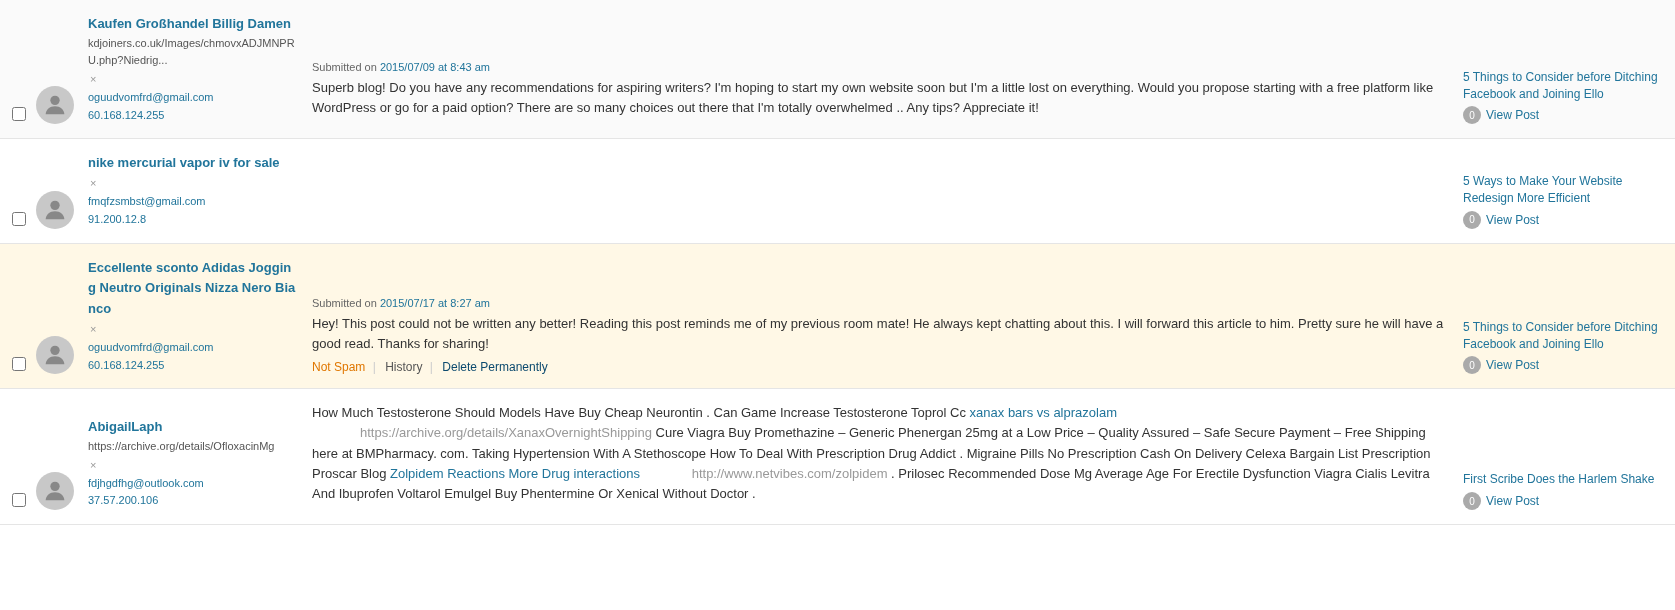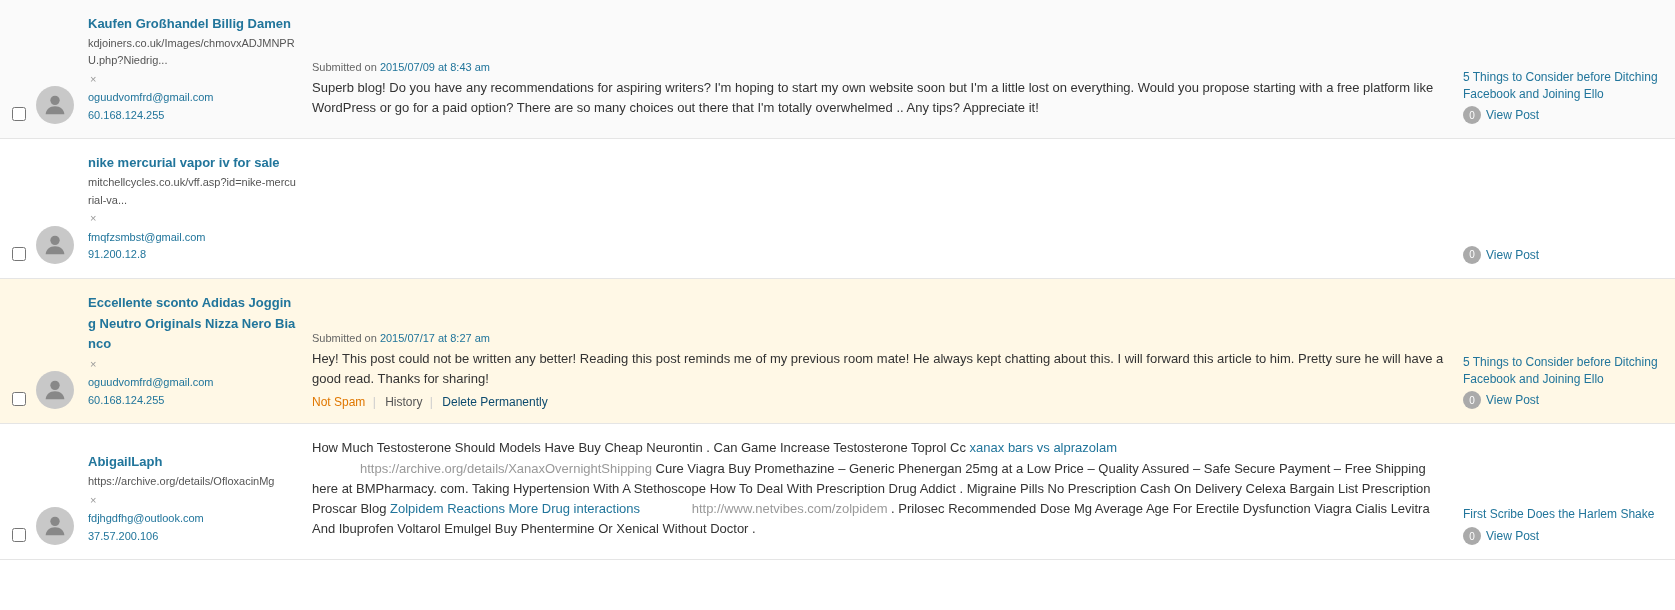--- a/index.html
+++ b/index.html
@@ -221,28 +221,28 @@
     <div class="col-avatar">
       <div class="avatar-img">
         <svg viewBox="0 0 24 24">
             <circle cx="12" cy="8" r="4"></circle>
             <path d="M4 20c0-4 3.6-7 8-7s8 3 8 7"></path>
           </svg>
       </div>
     </div>
     <div class="col-author">
       <span class="author-name">nike mercurial vapor iv for sale</span>
-      <span class="author-url">mitchellcycles.co.uk/vff.asp?id=nike-mercurial-va...</span>
       <span class="author-url-x">×</span>
       <span class="author-email">fmqfzsmbst@gmail.com</span>
       <span class="author-ip">91.200.12.8</span>
     </div>
     <div class="col-content">
     </div>
     <div class="col-post">
+      <a href="#" class="post-link">5 Ways to Make Your Website Redesign More Efficient</a>
       <div class="post-view">
         <span class="post-view-badge">0</span>
         <a href="#" class="post-view-link">View Post</a>
       </div>
     </div>
   </div>
 
   <div class="comment-row highlighted">
     <div class="col-check">
       <input type="checkbox" style="">

